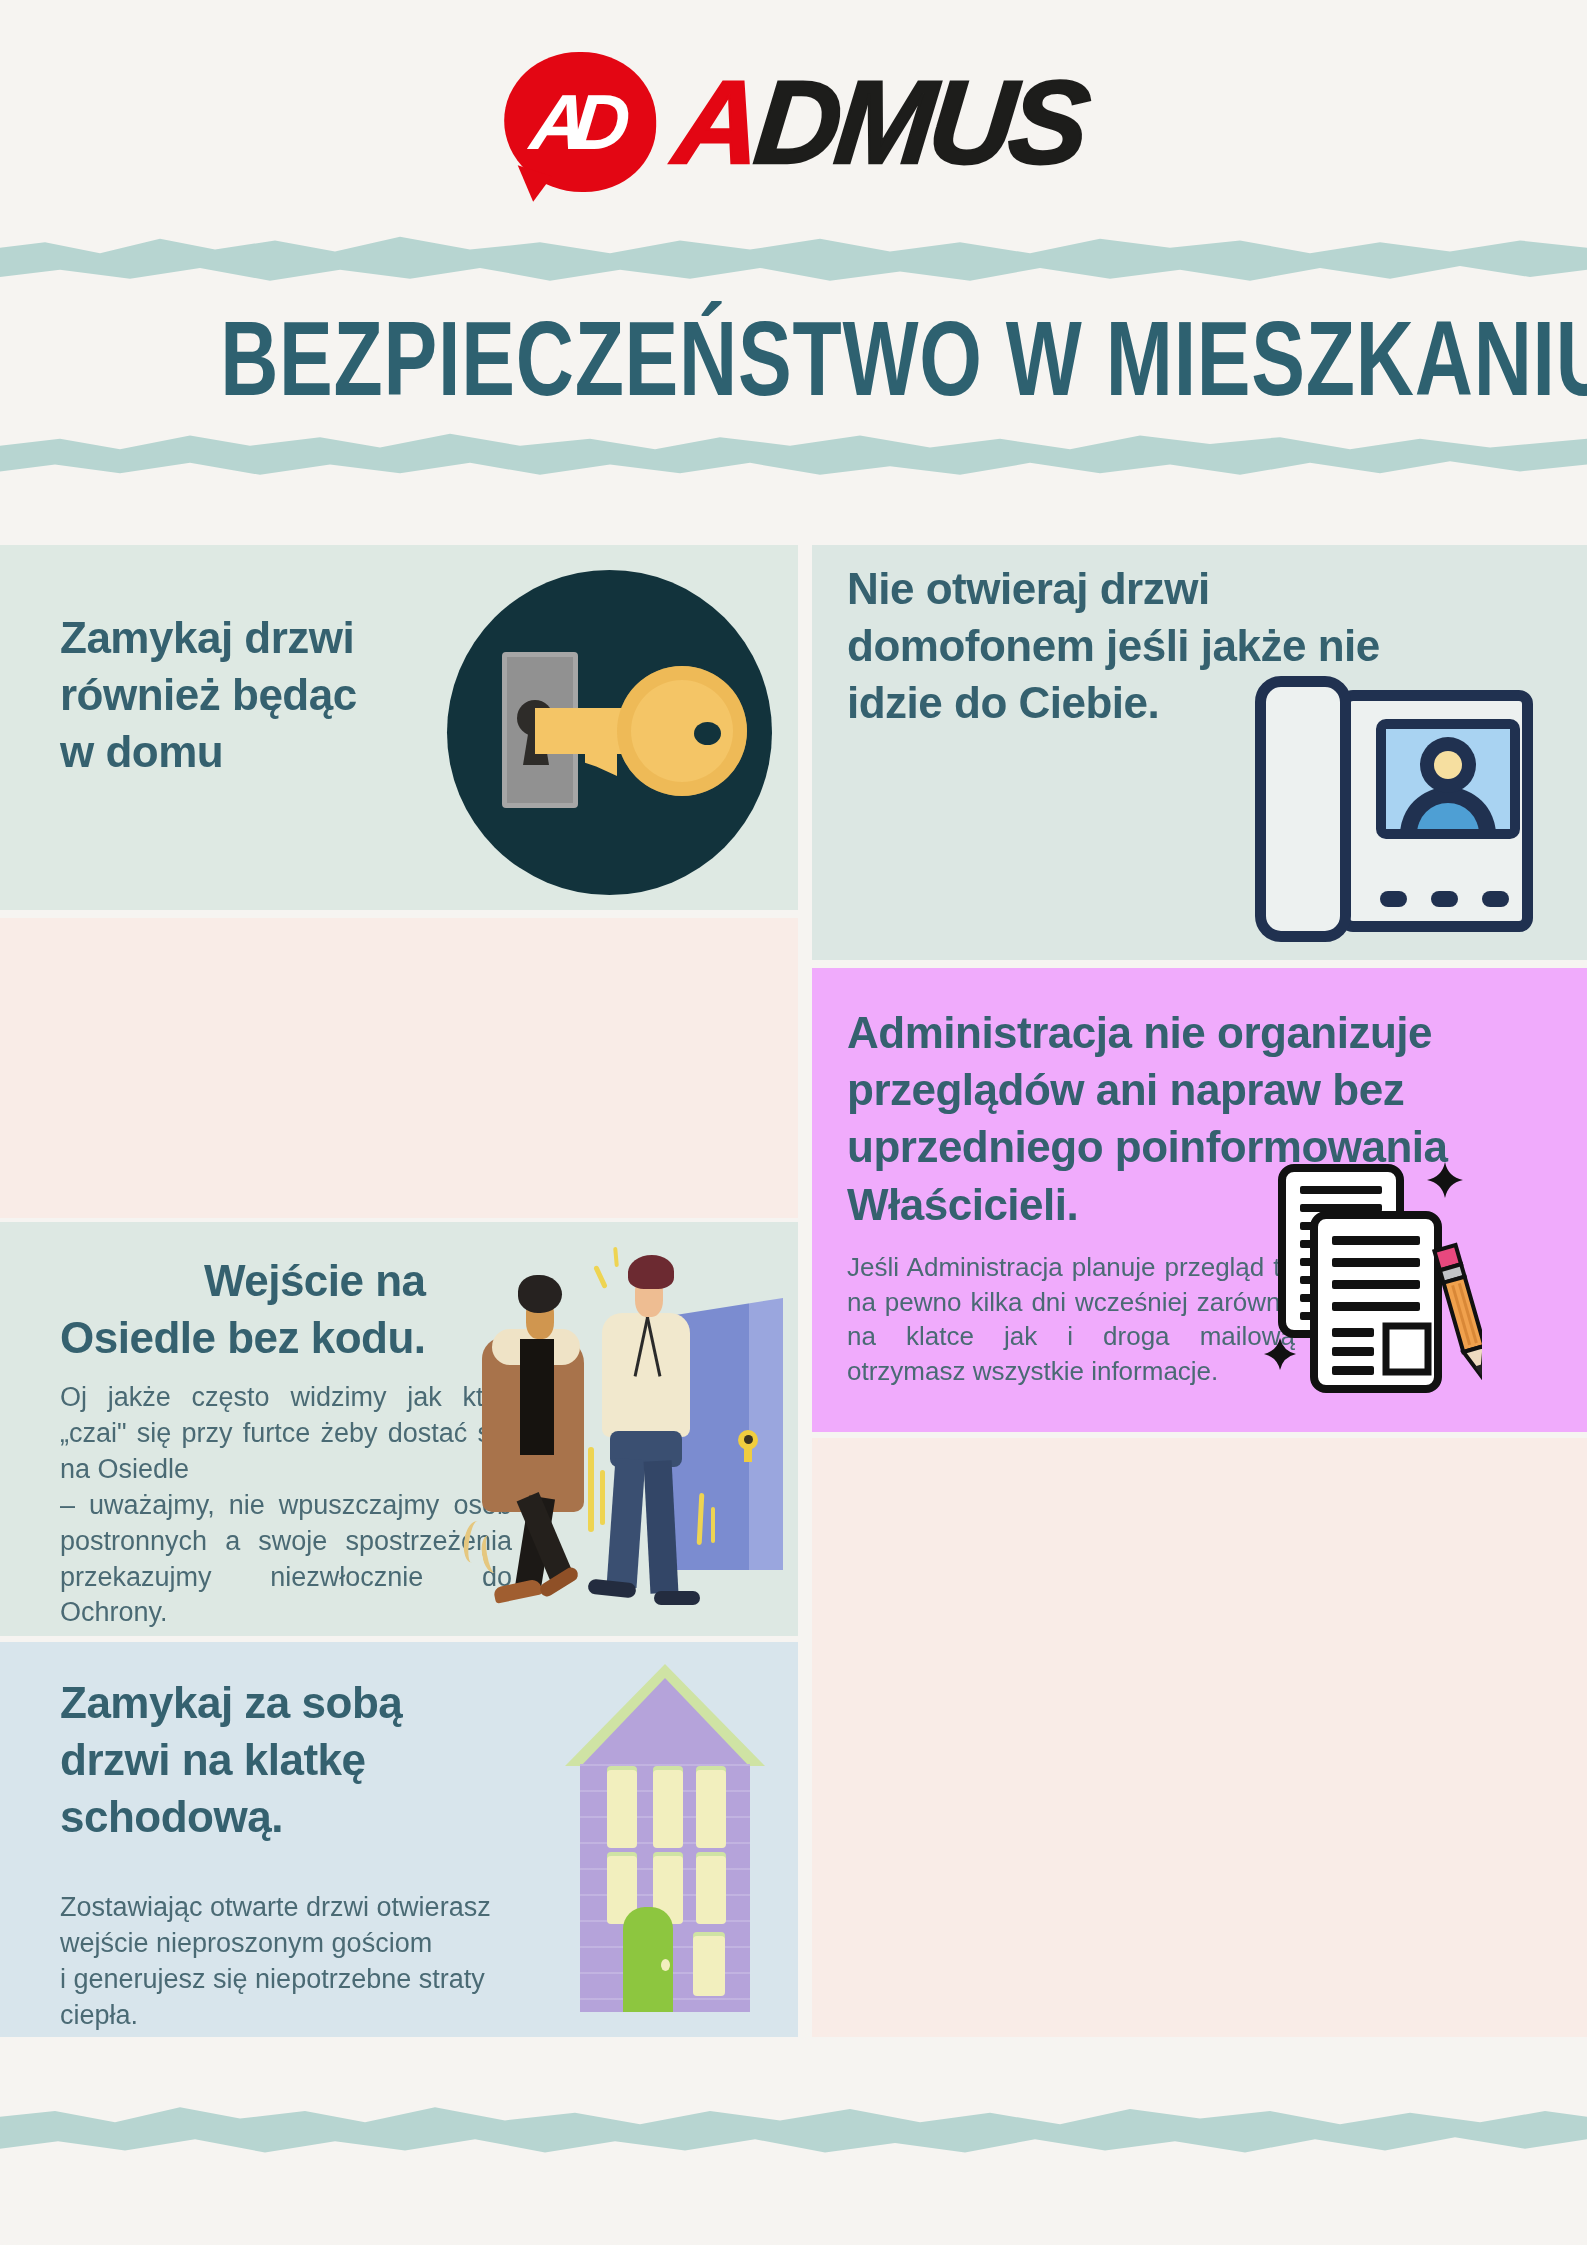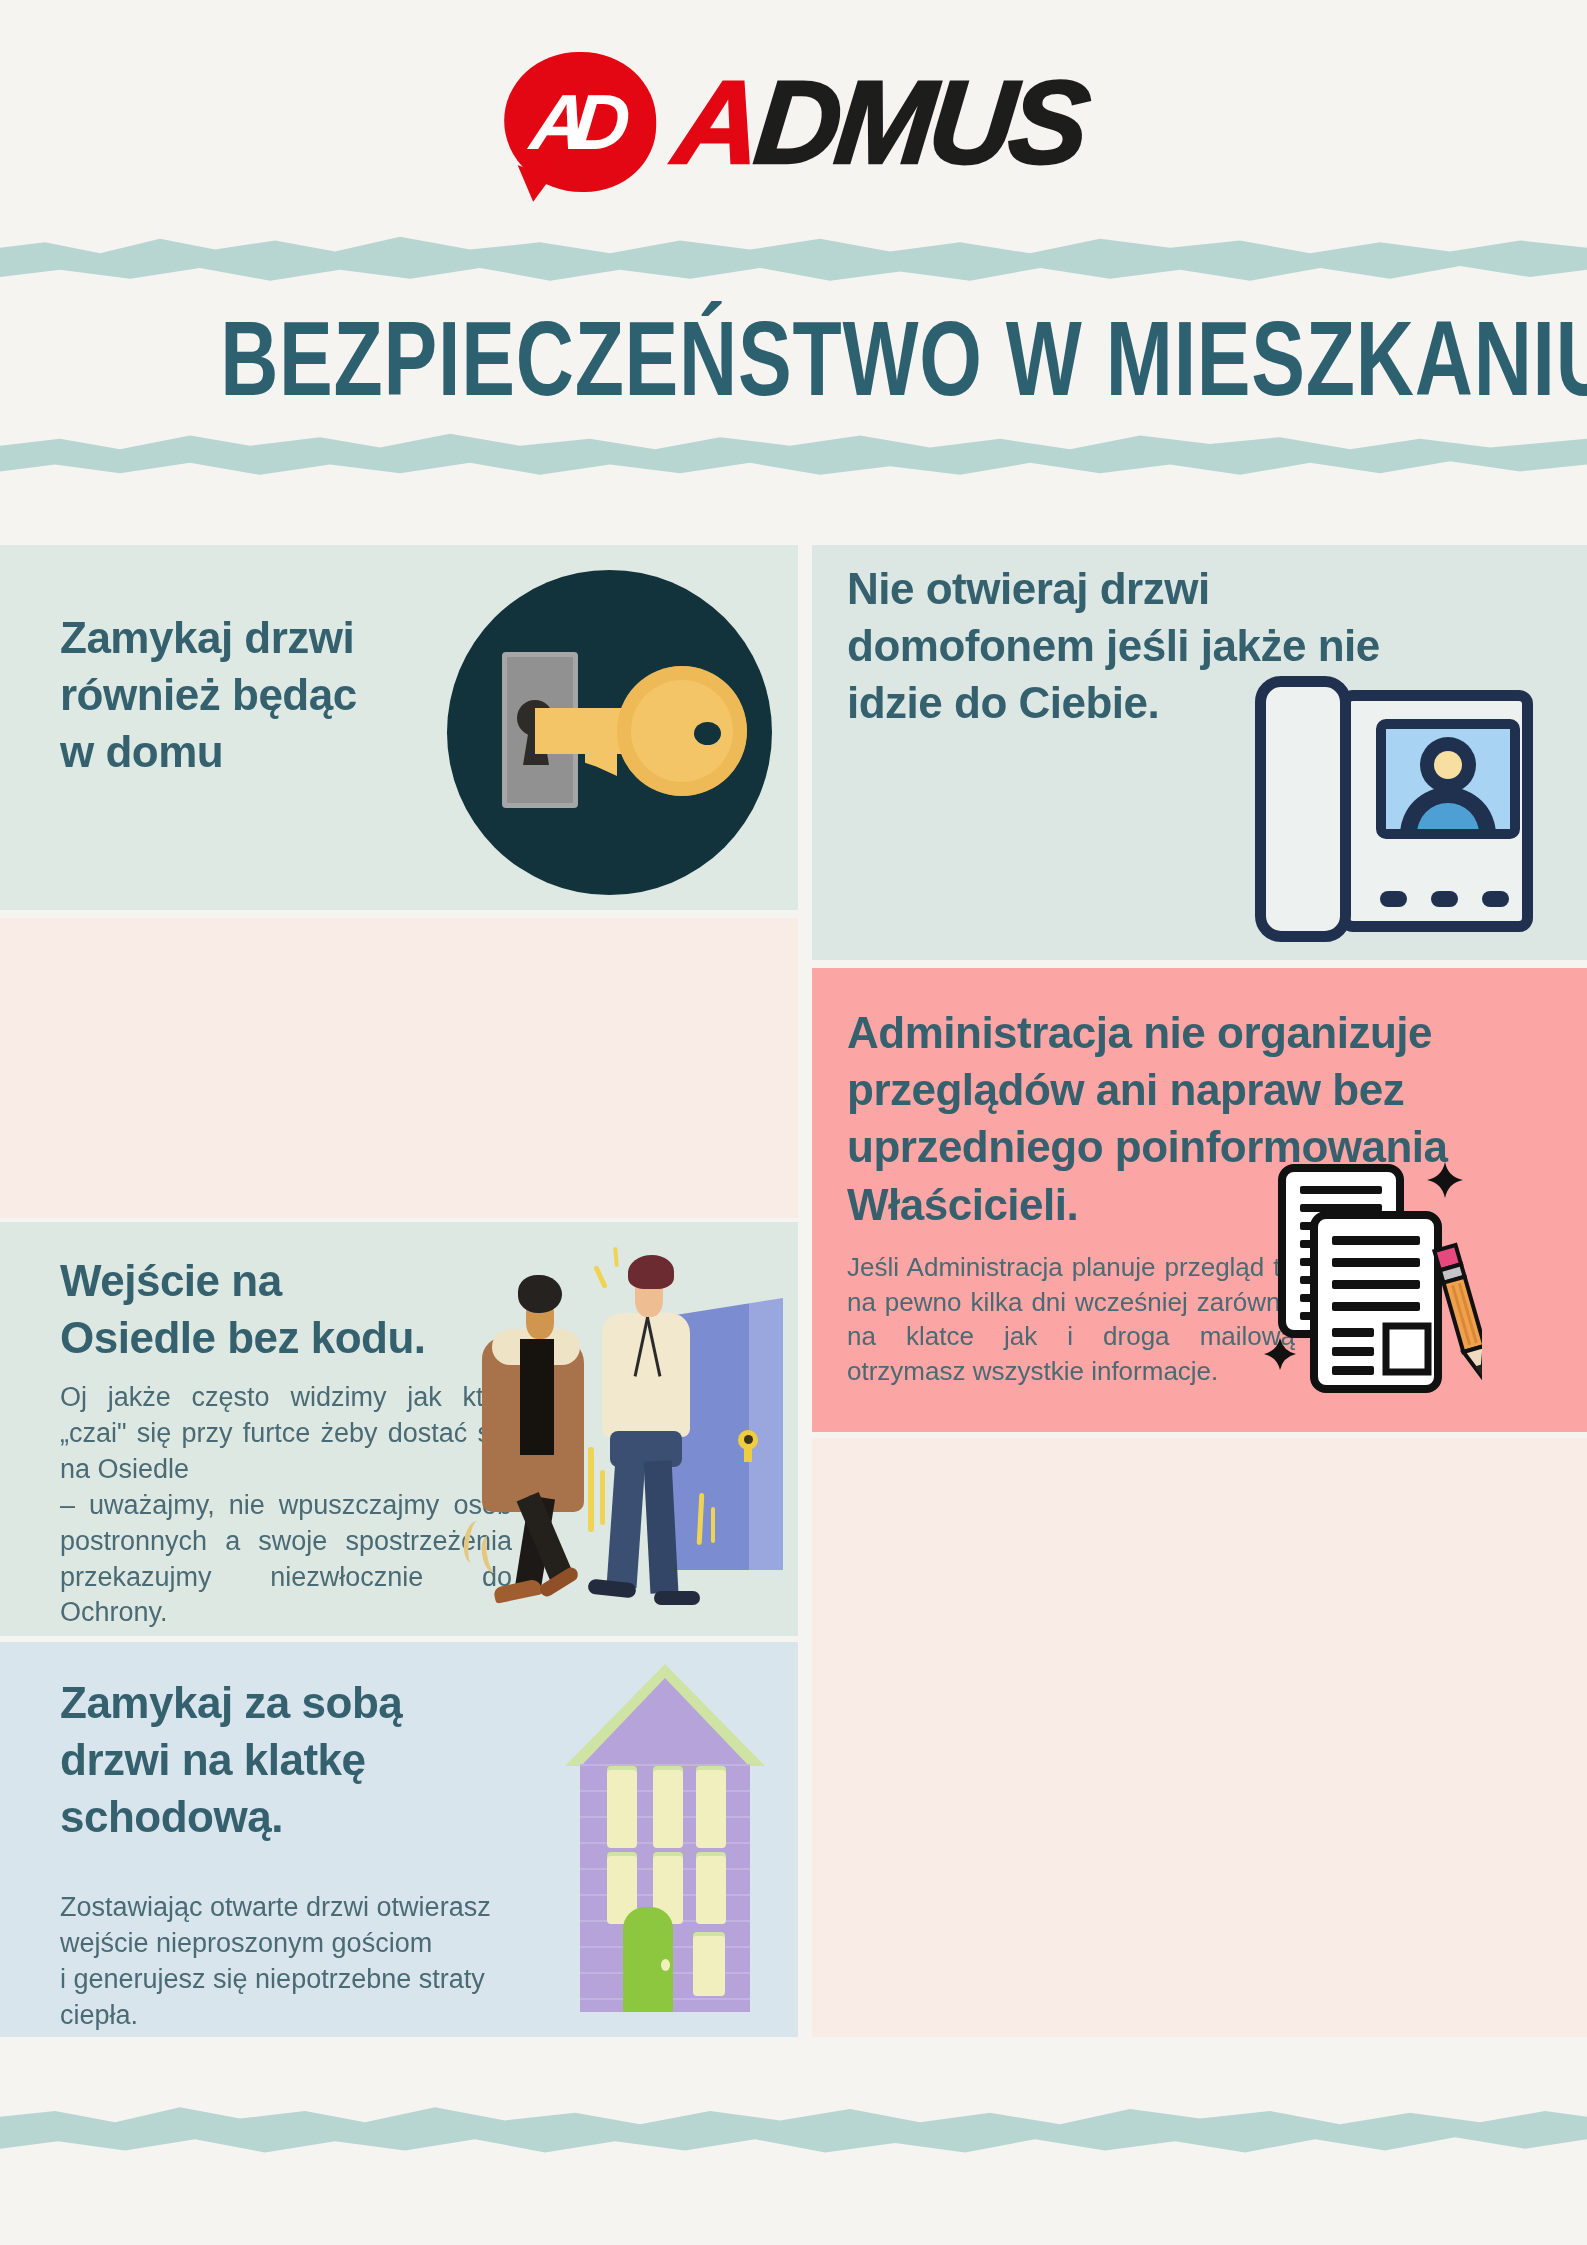--- a/index.html
+++ b/index.html
@@ -113,21 +113,21 @@
     <div class="abs key-shaft"></div>
     <div class="abs key-tooth"></div>
     <div class="abs key-head"></div>
     <div class="abs key-head-hole"></div>
   </div>
 </div>
 
 <div class="card" style="left:0;top:918px;width:798px;height:300px;background:#f9ece7;"></div>
 
 <div class="card" style="left:0;top:1222px;width:798px;height:414px;background:#dde8e3;">
-  <div class="abs h2" style="left:60px;top:30px;">Wejście na
+  <div class="abs h2" style="left:60px;top:30px;text-align:right;">Wejście na
 Osiedle bez kodu.</div>
   <div class="abs body-txt just" style="left:60px;top:158px;width:452px;font-size:27px;">Oj jakże często widzimy jak ktoś „czai" się przy furtce żeby dostać się na Osiedle
 – uważajmy, nie wpuszczajmy osób postronnych a swoje spostrzeżenia przekazujmy niezwłocznie do Ochrony.</div>
   <div class="abs" style="left:430px;top:13px;width:360px;height:395px;">
     <div class="abs door"></div>
     <div class="abs kh-c"></div>
     <div class="abs kh-d"></div>
     <div class="abs kh-s"></div>
     <div class="abs yd" style="left:268px;top:258px;width:5px;height:52px;transform:rotate(3deg);"></div>
     <div class="abs yd" style="left:281px;top:272px;width:4px;height:36px;"></div>
@@ -196,21 +196,21 @@
         <div class="abs av-head"></div>
         <div class="abs av-face"></div>
       </div>
       <div class="abs ic-btn" style="left:30px;"></div>
       <div class="abs ic-btn" style="left:81px;"></div>
       <div class="abs ic-btn" style="left:132px;"></div>
     </div>
   </div>
 </div>
 
-<div class="card" style="left:812px;top:968px;width:775px;height:464px;background:#fca5a5;">
+<div class="card" style="left:812px;top:968px;width:775px;height:464px;background:#f0abfc;">
   <div class="abs h2" style="left:35px;top:36px;">Administracja nie organizuje
 przeglądów ani napraw bez
 uprzedniego poinformowania
 Właścicieli.</div>
   <div class="abs body-txt just" style="left:35px;top:282px;width:448px;">Jeśli Administracja planuje przegląd to na pewno kilka dni wcześniej zarówno na klatce jak i droga mailową otrzymasz wszystkie informacje.</div>
   <div class="abs" style="left:450px;top:192px;width:220px;height:245px;">
     <svg viewBox="0 0 220 245" width="220" height="245">
       <rect x="20" y="8" width="118" height="166" rx="12" fill="#ffffff" stroke="#111111" stroke-width="8"></rect>
       <g fill="#111111">
         <rect x="38" y="26" width="82" height="8" rx="2"></rect>

